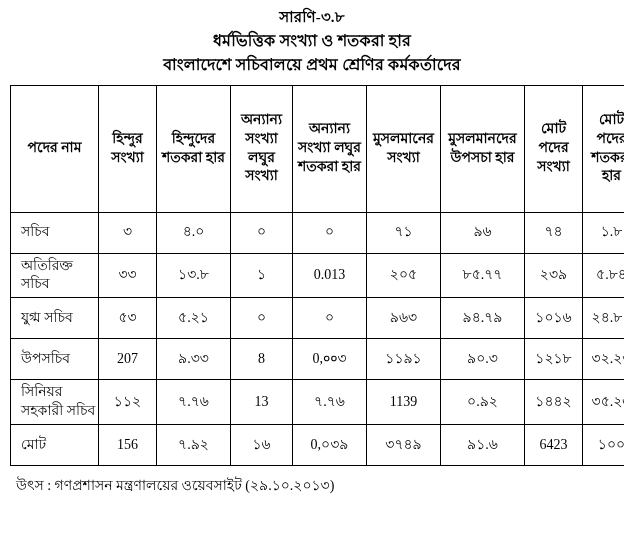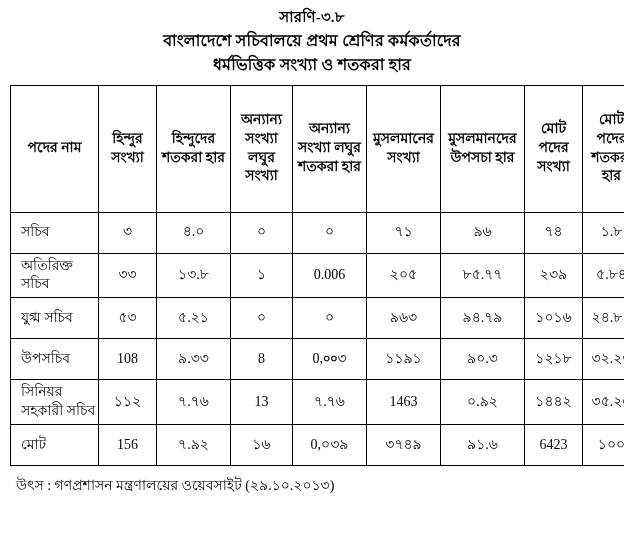--- a/index.html
+++ b/index.html
@@ -78,22 +78,22 @@
     text-align: left;
   }
 </style>
 </head>
 <body>
 
 <div class="page">
 
   <div class="title-block">
     <div class="title-main">সারণি-৩.৮</div>
+    <div class="title-line">ধর্মভিত্তিক সংখ্যা ও শতকরা হার</div>
     <div class="title-line">বাংলাদেশে সচিবালয়ে প্রথম শ্রেণির কর্মকর্তাদের</div>
-    <div class="title-line">ধর্মভিত্তিক সংখ্যা ও শতকরা হার</div>
   </div>
 
   <table class="data">
     <colgroup>
       <col class="c0">
         <col class="c1">
         <col class="c2">
         <col class="c3">
         <col class="c4">
         <col class="c5">
@@ -124,55 +124,55 @@
         <td>৭১</td>
         <td>৯৬</td>
         <td>৭৪</td>
         <td>১.৮</td>
       </tr>
       <tr>
         <td class="rowlabel">অতিরিক্ত সচিব</td>
         <td>৩৩</td>
         <td>১৩.৮</td>
         <td>১</td>
-        <td>0.006</td>
+        <td>0.013</td>
         <td>২০৫</td>
         <td>৮৫.৭৭</td>
         <td>২৩৯</td>
         <td>৫.৮৪</td>
       </tr>
       <tr>
         <td class="rowlabel">যুগ্ম সচিব</td>
         <td>৫৩</td>
         <td>৫.২১</td>
         <td>০</td>
         <td>০</td>
         <td>৯৬৩</td>
         <td>৯৪.৭৯</td>
         <td>১০১৬</td>
         <td>২৪.৮৪</td>
       </tr>
       <tr>
         <td class="rowlabel">উপসচিব</td>
-        <td>108</td>
+        <td>207</td>
         <td>৯.৩৩</td>
         <td>8</td>
         <td>0,००৩</td>
         <td>১১৯১</td>
         <td>৯০.৩</td>
         <td>১২১৮</td>
         <td>৩২.২৩</td>
       </tr>
       <tr>
         <td class="rowlabel">সিনিয়র সহকারী সচিব</td>
         <td>১১২</td>
         <td>৭.৭৬</td>
         <td>13</td>
         <td>৭.৭৬</td>
-        <td>1463</td>
+        <td>1139</td>
         <td>০.৯২</td>
         <td>১৪৪২</td>
         <td>৩৫.২৬</td>
       </tr>
       <tr>
         <td class="rowlabel">মোট</td>
         <td>156</td>
         <td>৭.৯২</td>
         <td>১৬</td>
         <td>0,০৩৯</td>

